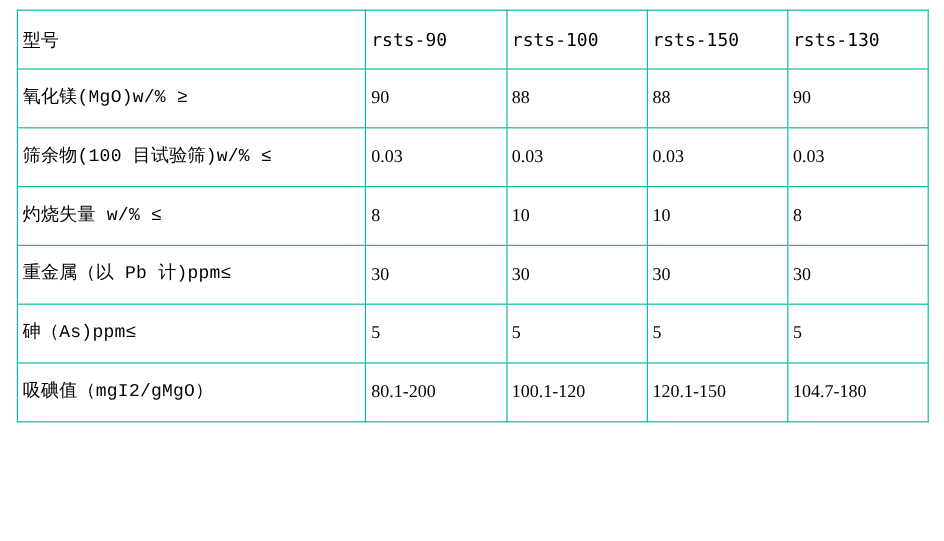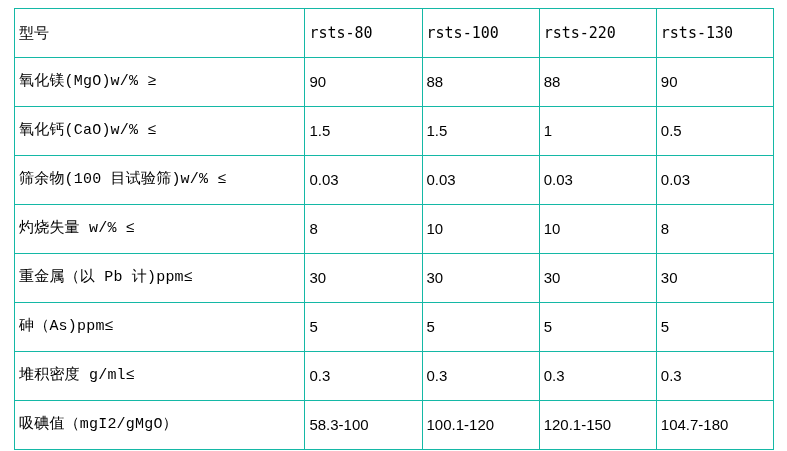--- a/index.html
+++ b/index.html
@@ -39,21 +39,21 @@
   }
   table.spec col.label-col { width: 290px; }
   table.spec col.val-col   { width: 117px; }
 
   td.label {
     font-family: Liberation Mono, monospace;
     font-size: 15px;
     letter-spacing: 0.2px;
   }
   td.value {
-    font-family: Liberation Sans, sans-serif;
+    font-family: Liberation Serif, serif;
     font-size: 14px;
   }
   td.head-label {
     font-family: "DejaVu Sans", "Liberation Sans", sans-serif;
     font-size: 16px;
   }
   td.head-value {
     font-family: "DejaVu Sans Mono", "Liberation Mono", monospace;
     font-size: 15px;
   }
@@ -66,41 +66,34 @@
     <colgroup>
       <col class="label-col">
       <col class="val-col">
       <col class="val-col">
       <col class="val-col">
       <col class="val-col">
     </colgroup>
     <tbody>
       <tr>
         <td class="head-label">型号</td>
-        <td class="head-value">rsts-80</td>
+        <td class="head-value">rsts-90</td>
         <td class="head-value">rsts-100</td>
-        <td class="head-value">rsts-220</td>
+        <td class="head-value">rsts-150</td>
         <td class="head-value">rsts-130</td>
       </tr>
 
       <tr>
         <td class="label">氧化镁(MgO)w/% ≥</td>
         <td class="value">90</td>
         <td class="value">88</td>
         <td class="value">88</td>
         <td class="value">90</td>
       </tr>
 
-      <tr>
-        <td class="label">氧化钙(CaO)w/% ≤</td>
-        <td class="value">1.5</td>
-        <td class="value">1.5</td>
-        <td class="value">1</td>
-        <td class="value">0.5</td>
-      </tr>
 
       <tr>
         <td class="label">筛余物(100 目试验筛)w/% ≤</td>
         <td class="value">0.03</td>
         <td class="value">0.03</td>
         <td class="value">0.03</td>
         <td class="value">0.03</td>
       </tr>
 
       <tr>
@@ -120,30 +113,23 @@
       </tr>
 
       <tr>
         <td class="label">砷（As)ppm≤</td>
         <td class="value">5</td>
         <td class="value">5</td>
         <td class="value">5</td>
         <td class="value">5</td>
       </tr>
 
-      <tr>
-        <td class="label">堆积密度 g/ml≤</td>
-        <td class="value">0.3</td>
-        <td class="value">0.3</td>
-        <td class="value">0.3</td>
-        <td class="value">0.3</td>
-      </tr>
 
       <tr>
         <td class="label">吸碘值（mgI2/gMgO）</td>
-        <td class="value">58.3-100</td>
+        <td class="value">80.1-200</td>
         <td class="value">100.1-120</td>
         <td class="value">120.1-150</td>
         <td class="value">104.7-180</td>
       </tr>
     </tbody>
   </table>
 </div>
 
 </body></html>

